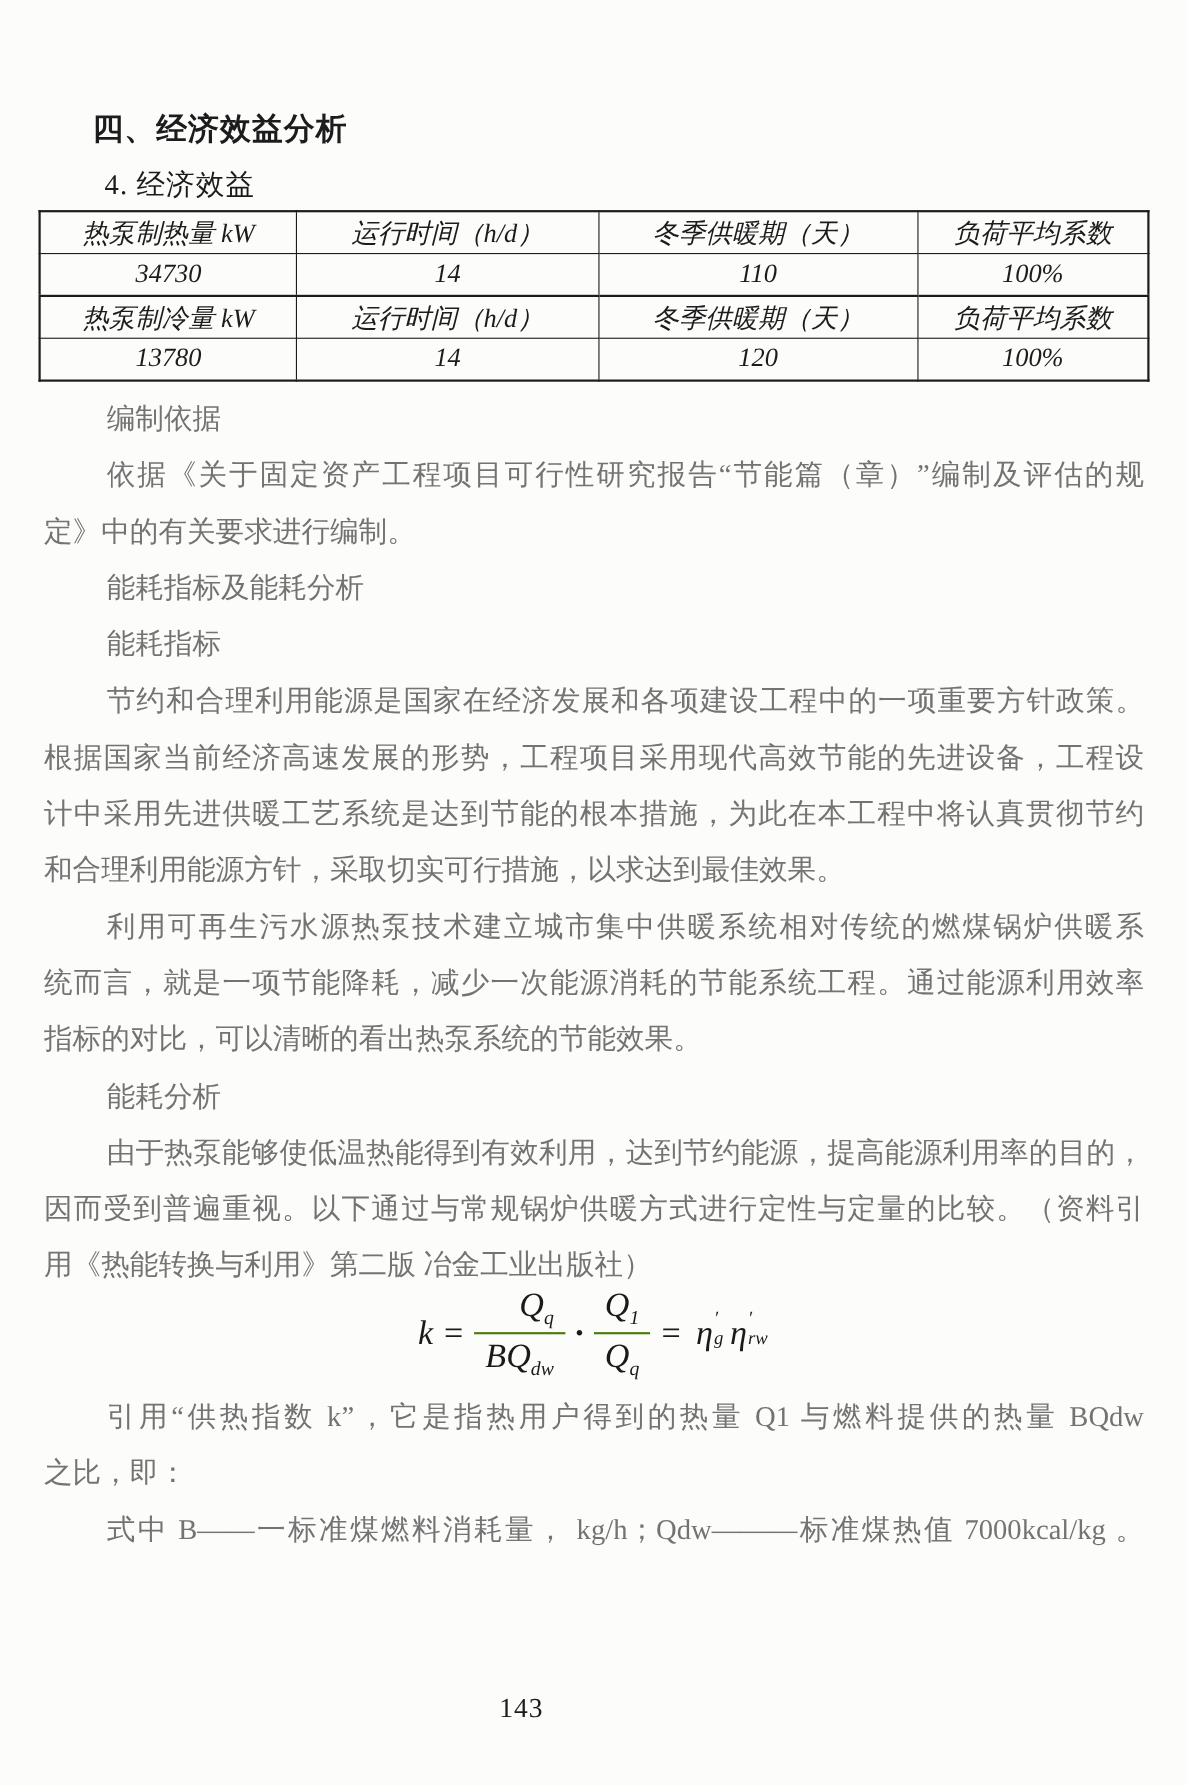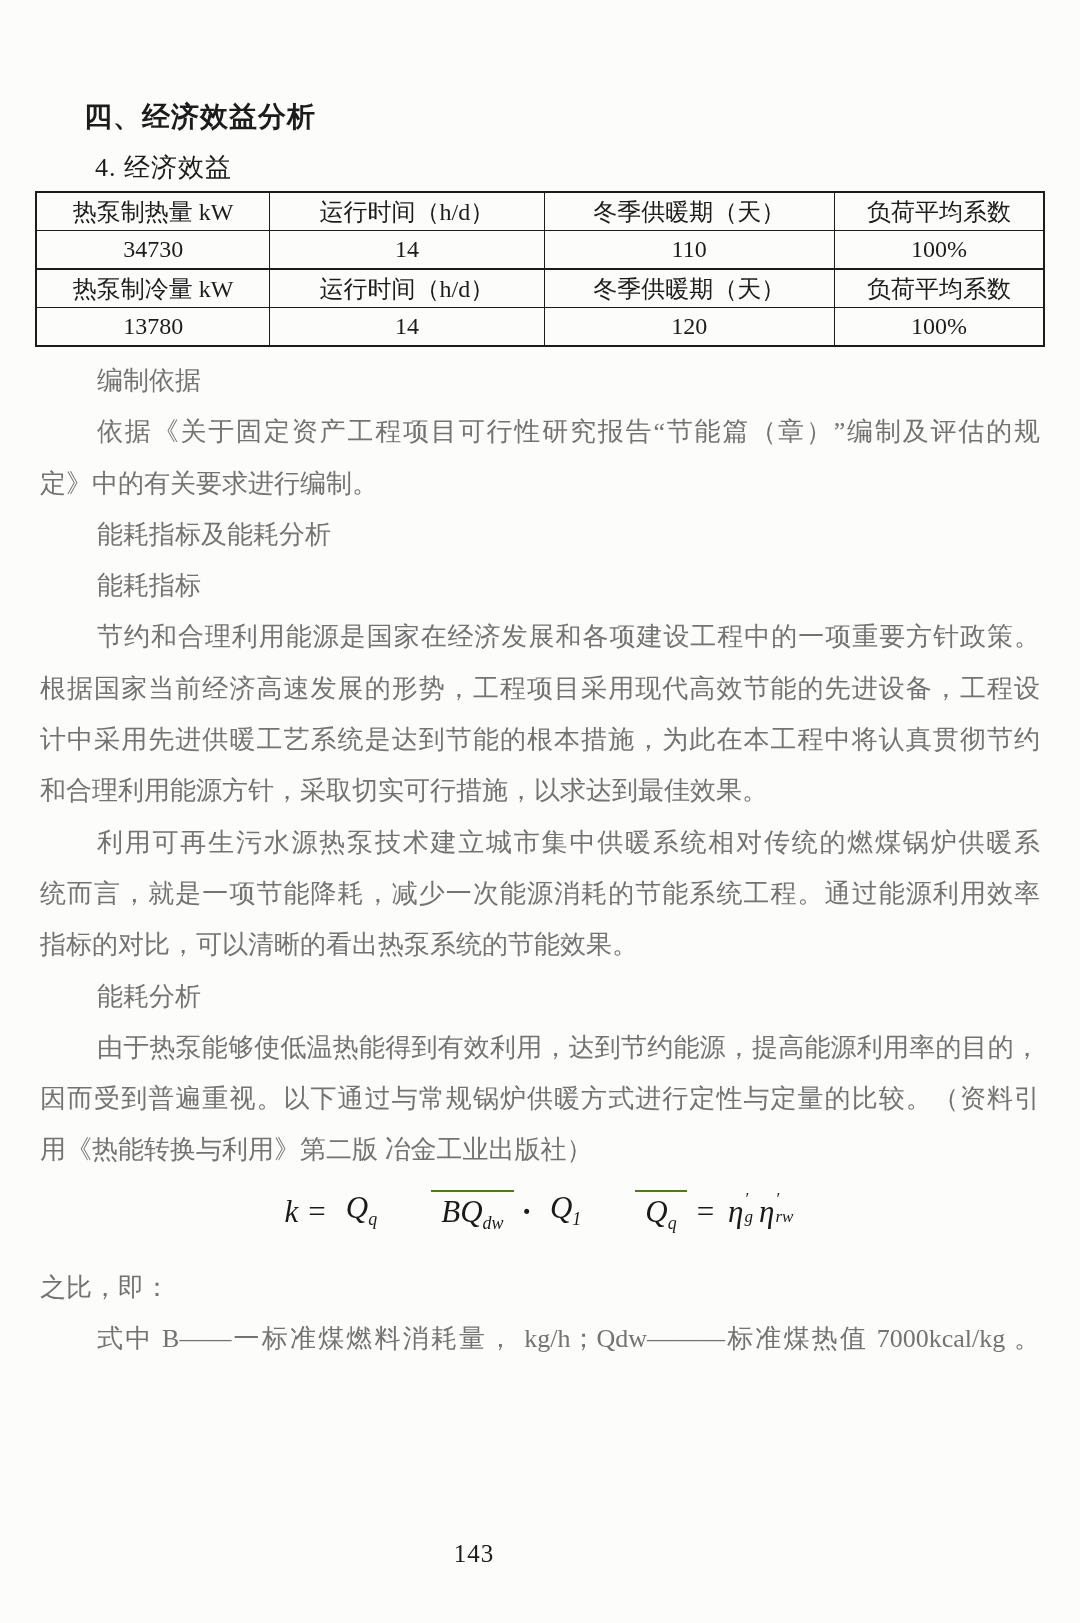--- a/index.html
+++ b/index.html
@@ -31,20 +31,21 @@
     letter-spacing: 1px;
   }
   .data-table {
     position: absolute;
     left: 35px;
     top: 191px;
     width: 1010px;
     border-collapse: collapse;
     table-layout: fixed;
     font-size: 24px;
+    font-style: italic;
   }
   .data-table td {
     border: 1px solid #1c1c1c;
     height: 37px;
     text-align: center;
     vertical-align: middle;
     padding: 0 4px;
     overflow: hidden;
     white-space: nowrap;
   }
@@ -94,24 +95,23 @@
     align-items: center;
     font-family: "Liberation Serif", "DejaVu Serif", serif;
     font-style: italic;
     font-size: 31px;
     color: #1a1a1a;
   }
   .formula .op { margin: 0 10px; font-style: normal; }
   .formula .dot-op { margin: 0 8px; font-style: normal; font-weight: bold; }
   .frac {
     display: inline-flex;
-    flex-direction: row;
-    align-items: center;
+    flex-direction: column;
+    align-items: flex-end;
     vertical-align: middle;
-    gap: 44px;
   }
   .frac .num { padding: 0 10px 3px 10px; line-height: 1.1; }
   .frac .den { border-top: 2px solid #4d7c0f; padding: 3px 10px 0 10px; line-height: 1.1; }
   .formula sub { font-size: 0.58em; font-style: italic; }
   .eta-group { display: inline-flex; align-items: center; margin-left: 4px; }
   .eta-stack {
     display: inline-flex;
     flex-direction: column;
     line-height: 1;
     font-size: 0.55em;
@@ -217,19 +217,20 @@
         <span>η</span>
         <span class="eta-stack">
             <span class="prime">′</span>
             <span class="sub">rw</span>
           </span>
       </span>
     </div>
   </div>
 
   <div id="group-2" class="body-block">
+    <div class="line indent justify">引用“供热指数 k”，它是指热用户得到的热量 Q1 与燃料提供的热量 BQdw</div>
     <div class="line">之比，即：</div>
     <div class="line indent justify">式中 B——一标准煤燃料消耗量， kg/h；Qdw———标准煤热值 7000kcal/kg 。</div>
   </div>
 
   <div class="page-number">143</div>
 
 </div>
 
 </body></html>

